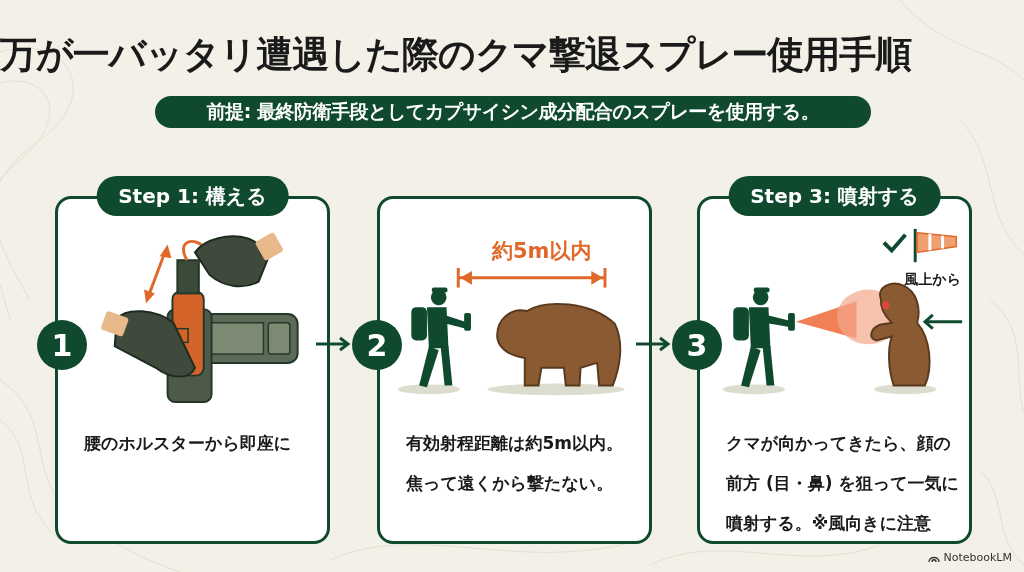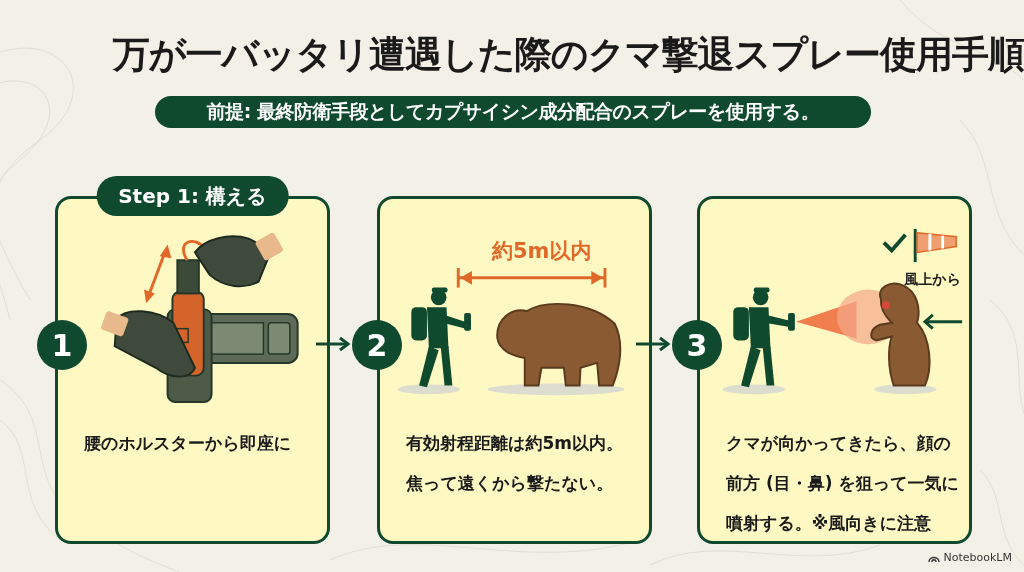--- a/index.html
+++ b/index.html
@@ -3,33 +3,33 @@
 <meta charset="utf-8">
 <style>
   html, body { margin: 0; padding: 0; }
   body {
     width: 1024px; height: 572px; overflow: hidden; position: relative;
     background: #f3f1e7;
     font-family: "DejaVu Sans", "Liberation Sans", sans-serif;
   }
   .topo { position: absolute; inset: 0; z-index: 0; }
   .title {
-    position: absolute; left: 0; right: 0; top: 30px; text-align: right;
+    position: absolute; left: 0; right: 0; top: 30px; text-align: left;
     font-size: 37px; font-weight: bold; color: #1a1a1a; letter-spacing: -1px;
     z-index: 2;
   }
   .premise {
     position: absolute; left: 155px; top: 96px; width: 716px; height: 32px;
     background: #0f4a2f; border-radius: 20px; color: #fff; z-index: 2;
     display: flex; align-items: center; justify-content: center;
     font-size: 19px; font-weight: bold; letter-spacing: -0.5px;
   }
   .card {
     position: absolute; top: 196px; width: 275px; height: 348px;
-    background: #fef9c3; border: 3px solid #0f4a2f; border-radius: 16px;
+    background: #ffffff; border: 3px solid #0f4a2f; border-radius: 16px;
     box-sizing: border-box; z-index: 2;
   }
   .badge {
     position: absolute; top: -23px; left: 50%; transform: translateX(-50%);
     height: 40px; padding: 0 22px; background: #0f4a2f; color: #fff;
     border-radius: 20px; white-space: nowrap;
     display: flex; align-items: center; font-size: 20px; font-weight: bold;
   }
   .num {
     position: absolute; width: 50px; height: 50px; border-radius: 50%;
@@ -151,20 +151,23 @@
   </div>
 </div>
 <div class="num" style="left:352px;">2</div>
 
 <svg class="arrow" style="left:636px;" width="36" height="16" viewBox="0 0 36 16">
   <line x1="0" y1="8" x2="32" y2="8" stroke="#0f4a2f" stroke-width="3"></line>
   <polyline points="24,2 32,8 24,14" fill="none" stroke="#0f4a2f" stroke-width="3"></polyline>
 </svg>
 
 <div class="card" style="left:697px;">
+  <div class="badge">
+    <span>Step 3: 噴射する</span>
+  </div>
   <div class="wind-label">風上から</div>
   <svg class="illus" viewBox="0 0 275 190">
 
     <polyline points="188,22 196,30 210,14" fill="none" stroke="#0f4a2f" stroke-width="4"></polyline>
     <line x1="220" y1="8" x2="220" y2="42" stroke="#0f4a2f" stroke-width="3"></line>
     <path d="M222 12 L 262 16 L 262 26 L 222 32 Z" fill="#f0a070" stroke="#e0692a" stroke-width="1.5"></path>
     <line x1="235" y1="13" x2="235" y2="30" stroke="#fff" stroke-width="3"></line>
     <line x1="248" y1="15" x2="248" y2="28" stroke="#fff" stroke-width="3"></line>
 
     <line x1="230" y1="103" x2="268" y2="103" stroke="#0f4a2f" stroke-width="3"></line>

